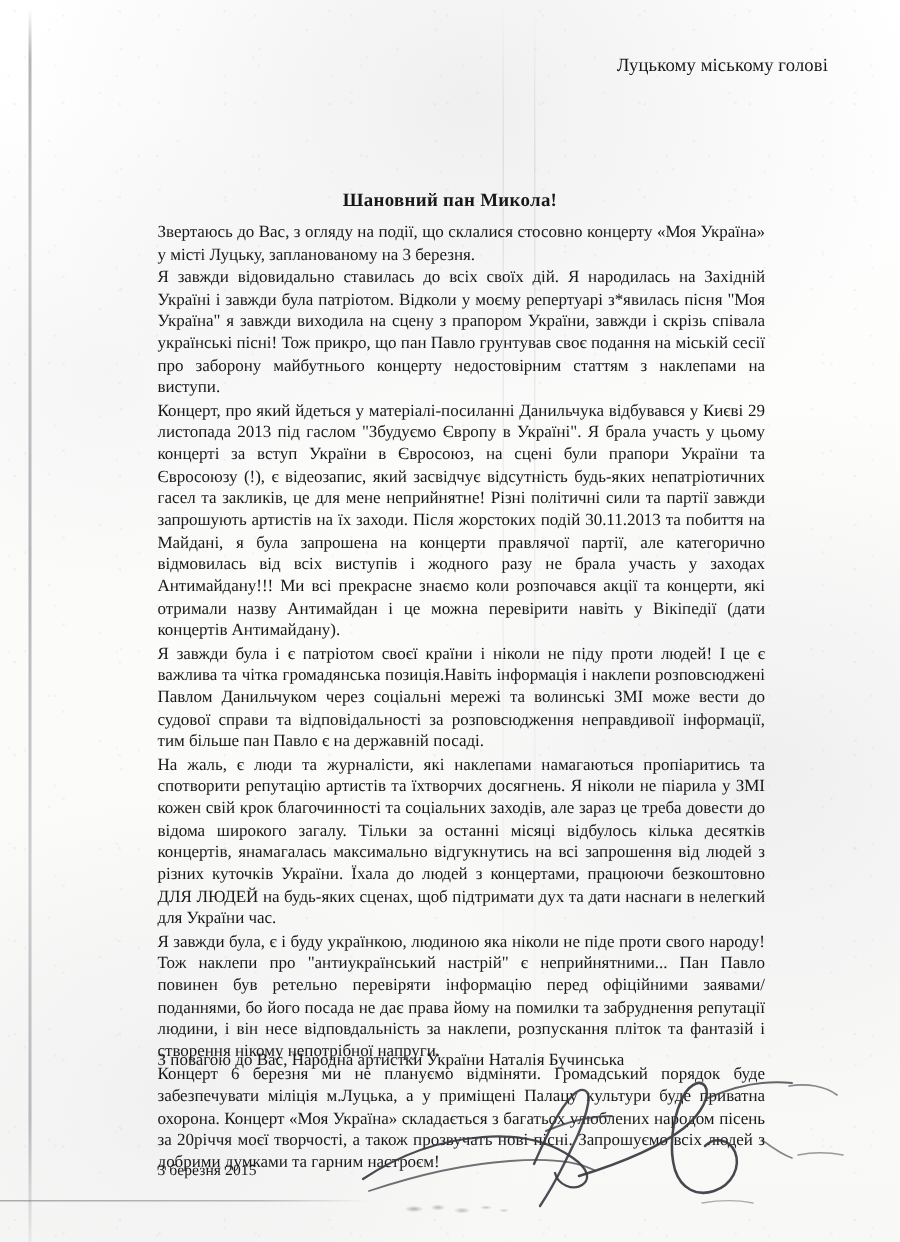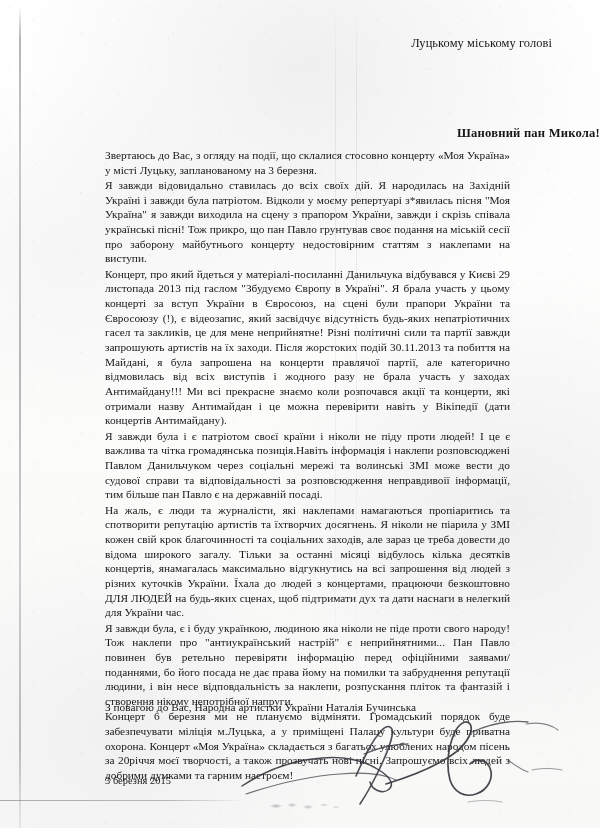--- a/index.html
+++ b/index.html
@@ -96,21 +96,21 @@
     line-height: 1.46;
     letter-spacing: 0.1px;
   }
   .addressee .line { white-space: nowrap; }
 
   .doc-title {
     position: absolute;
     top: 126px;
     left: 0;
     right: 0;
-    text-align: right;
+    text-align: center;
     font-size: 12.6px;
     font-weight: bold;
     letter-spacing: 0.2px;
   }
 
   .letter-body {
     position: absolute;
     top: 148px;
     left: 105px;
     width: 405px;

